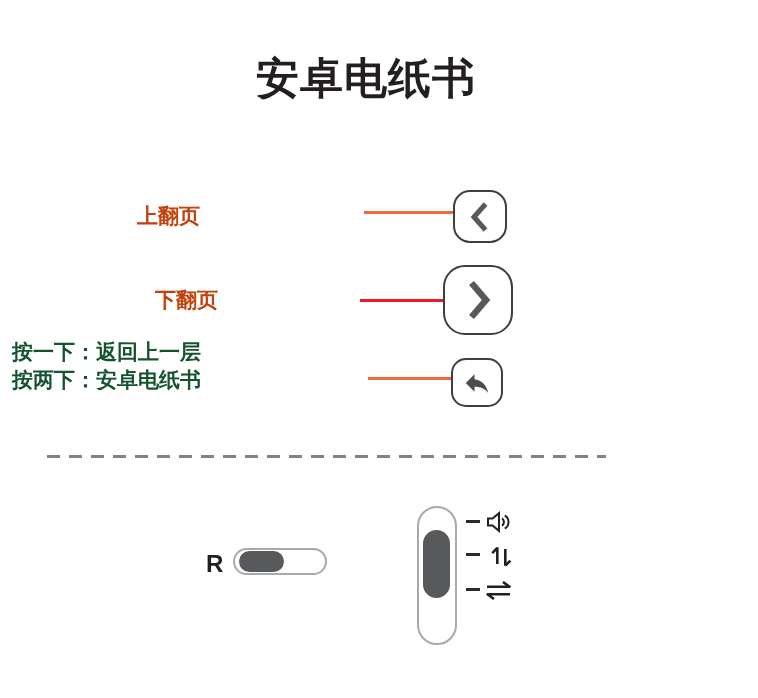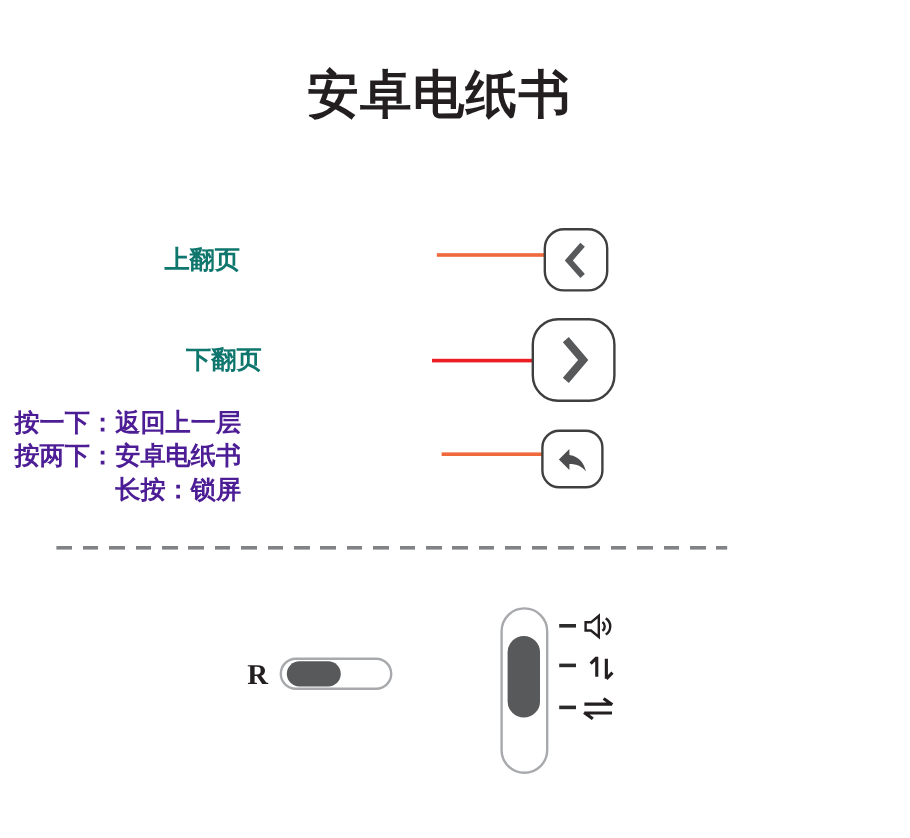--- a/index.html
+++ b/index.html
@@ -1,41 +1,41 @@
 <!DOCTYPE html>
 <html><head>
 <meta charset="utf-8">
 <style>
   html,body{margin:0;padding:0;background:#ffffff;}
   .canvas{
     position:relative;
     width:606px;height:698px;
     background:#ffffff;
-    font-family:Liberation Serif, serif;
+    font-family:Liberation Sans, sans-serif;
     color:#231f20;
     overflow:hidden;
   }
   .abs{position:absolute;}
   .page-title{
     top:50px;left:0;width:732px;
     text-align:center;
     font-size:43px;font-weight:bold;
     letter-spacing:1px;
     color:#231f20;
   }
   .cn-label{
-    font-size:21px;font-weight:600;color:#0f766e;
+    font-size:21px;font-weight:600;color:#c2410c;
     white-space:nowrap;
   }
   .lbl-up{top:202px;right:406px;}
   .lbl-down{top:286px;right:388px;}
   .back-block{
     top:338px;right:405px;
     text-align:right;line-height:28px;
-    font-size:21px;font-weight:600;color:#4c1d95;
+    font-size:21px;font-weight:600;color:#14532d;
   }
   .lead{height:3px;}
   .lead-orange{background:#f0693c;}
   .lead-red{background:#ec1c24;}
   .lead-1{top:211px;left:364px;width:92px;}
   .lead-2{top:299px;left:360px;width:86px;}
   .lead-3{top:377px;left:368px;width:86px;}
   .hw-btn{
     box-sizing:border-box;
     border:2.5px solid #3f3f3f;
@@ -92,21 +92,20 @@
     <span>
       <svg width="30" height="44" viewBox="0 0 30 44">
         <polyline points="8.5,5 23,22 8.5,39" fill="none" stroke="#58595b" stroke-width="6.5" stroke-linejoin="miter"></polyline>
       </svg>
     </span>
   </div>
 
   <div class="abs back-block">
     <div>按一下：返回上一层</div>
     <div>按两下：安卓电纸书</div>
-    <div>长按：锁屏</div>
   </div>
   <div class="abs lead lead-orange lead-3"></div>
   <div class="abs hw-btn btn-back">
     <span>
       <svg width="30" height="30" viewBox="0 0 24 24">
         <path d="M10 9 V5 L3 12 L10 19 V14.9 C15 14.9 18.5 16.5 21 20 C20 15 17 10 10 9 Z" fill="#4d4d4f"></path>
       </svg>
     </span>
   </div>
 

